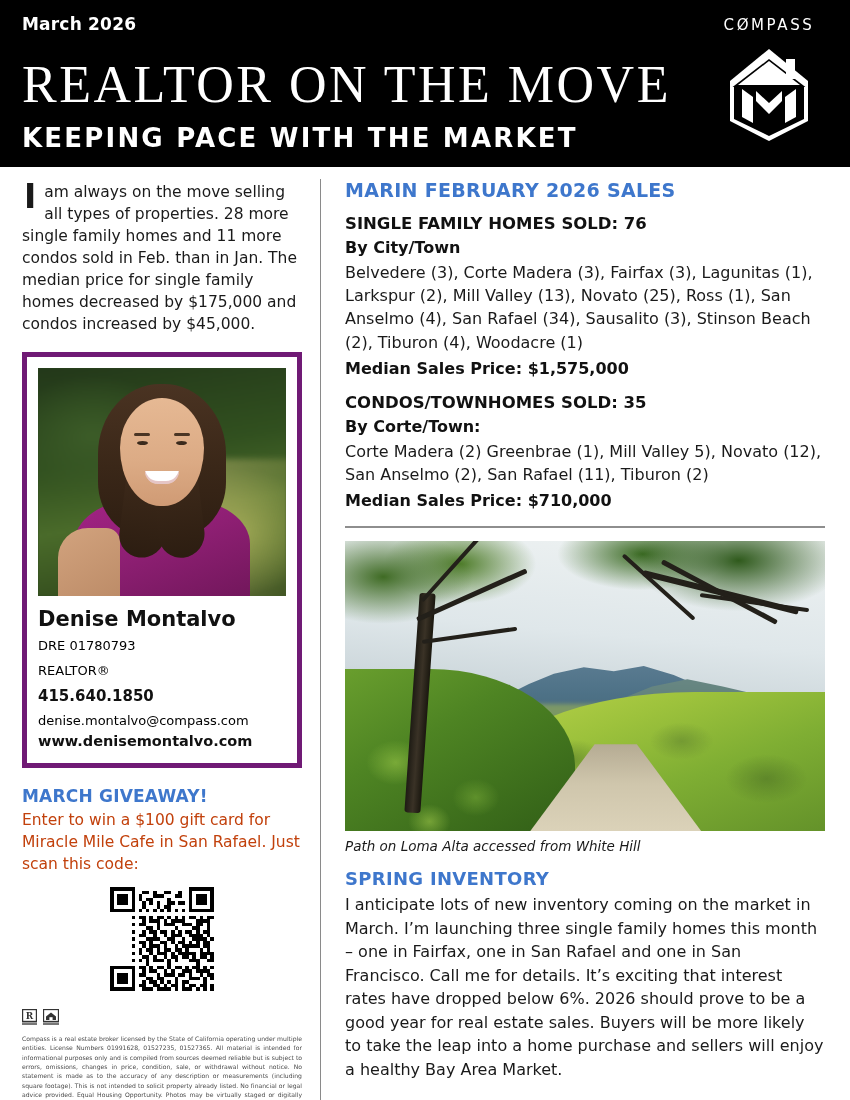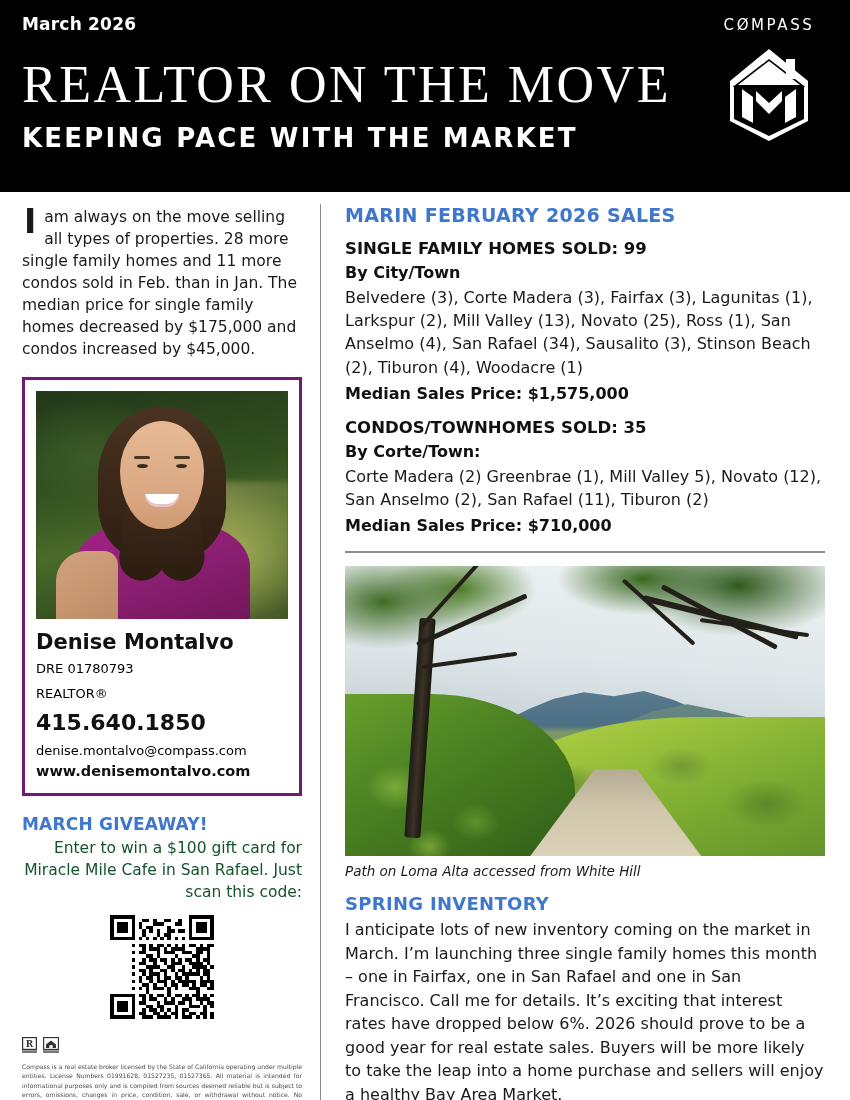--- a/index.html
+++ b/index.html
@@ -7,21 +7,21 @@
     width: 850px; height: 1100px;
     background: #ffffff;
     font-family: "Liberation Sans", sans-serif;
     overflow: hidden;
   }
   .page { position: relative; width: 850px; height: 1100px; background: #fff; }
 
   
   .masthead {
     position: relative;
-    height: 192px;
+    height: 167px;
     background: #000000;
     color: #ffffff;
     padding: 14px 22px 8px 22px;
   }
   .issue-date {
     font-size: 17px;
     font-weight: 700;
     letter-spacing: 0.2px;
     font-family: "DejaVu Sans", sans-serif;
   }
@@ -90,21 +90,21 @@
   .intro .dropcap {
     float: left;
     font-size: 33px;
     line-height: 0.82;
     font-weight: 700;
     padding: 2px 8px 0 2px;
     font-family: "DejaVu Sans", sans-serif;
   }
   .agent-card {
     margin-top: 17px;
-    border: 3px solid #701a75;
+    border: 5px solid #701a75;
     padding: 11px 11px 14px 11px;
   }
   .headshot {
     width: 100%;
     height: 228px;
     position: relative;
     overflow: hidden;
     background: #2f4a22;
   }
   .hs-bg {
@@ -202,21 +202,21 @@
   }
   .agent-line {
     font-size: 13px;
     line-height: 1.35;
     color: #000000;
     font-family: "DejaVu Sans", sans-serif;
     margin-top: 6px;
   }
   .agent-line.tight { margin-top: 7px; }
   .agent-phone {
-    font-size: 22px;
+    font-size: 15px;
     font-weight: 700;
     color: #111;
     margin-top: 8px;
     font-family: "DejaVu Sans", sans-serif;
   }
   .agent-web {
     font-size: 14.5px;
     font-weight: 700;
     color: #111;
     margin-top: 3px;
@@ -227,23 +227,22 @@
     font-size: 17px;
     font-weight: 700;
     color: #3e77cc;
     letter-spacing: 0.2px;
     font-family: "DejaVu Sans", sans-serif;
   }
   .give-body {
     margin-top: 3px;
     font-size: 15.5px;
     line-height: 1.42;
-    color: #14532d;
-    font-family: "DejaVu Sans", sans-serif;
-    text-align: right;
+    color: #c2410c;
+    font-family: "DejaVu Sans", sans-serif;
   }
   .qr-wrap { margin-top: 12px; display: flex; justify-content: center; }
   .legal-icons { margin-top: 14px; display: flex; gap: 6px; align-items: flex-end; }
   .disclaimer {
     margin-top: 5px;
     font-size: 6.1px;
     line-height: 1.55;
     text-align: justify;
     color: #4a4a4a;
     font-family: "DejaVu Sans", sans-serif;
@@ -547,21 +546,21 @@
         </div>
       </div>
 
       <div class="disclaimer">Compass is a real estate broker licensed by the State of California operating under multiple entities. License Numbers 01991628, 01527235, 01527365. All material is intended for informational purposes only and is compiled from sources deemed reliable but is subject to errors, omissions, changes in price, condition, sale, or withdrawal without notice. No statement is made as to the accuracy of any description or measurements (including square footage). This is not intended to solicit property already listed. No financial or legal advice provided. Equal Housing Opportunity. Photos may be virtually staged or digitally enhanced and may not reflect actual property conditions.</div>
     </div>
 
     <div class="col-right">
 
       <div class="sec-head">MARIN FEBRUARY 2026 SALES</div>
 
-      <div class="stat-head">SINGLE FAMILY HOMES SOLD: 99</div>
+      <div class="stat-head">SINGLE FAMILY HOMES SOLD: 76</div>
       <div class="stat-sub">By City/Town</div>
       <div class="stat-list">Belvedere (3), Corte Madera (3), Fairfax (3), Lagunitas (1), Larkspur (2), Mill Valley (13), Novato (25), Ross (1), San Anselmo (4), San Rafael (34), Sausalito (3), Stinson Beach (2), Tiburon (4), Woodacre (1)</div>
       <div class="stat-median">Median Sales Price: $1,575,000</div>
 
       <div class="block-gap"></div>
 
       <div class="stat-head" style="margin-top:0">CONDOS/TOWNHOMES SOLD: 35</div>
       <div class="stat-sub">By Corte/Town:</div>
       <div class="stat-list">Corte Madera (2) Greenbrae (1), Mill Valley 5), Novato (12), San Anselmo (2), San Rafael (11), Tiburon (2)</div>
       <div class="stat-median">Median Sales Price: $710,000</div>

